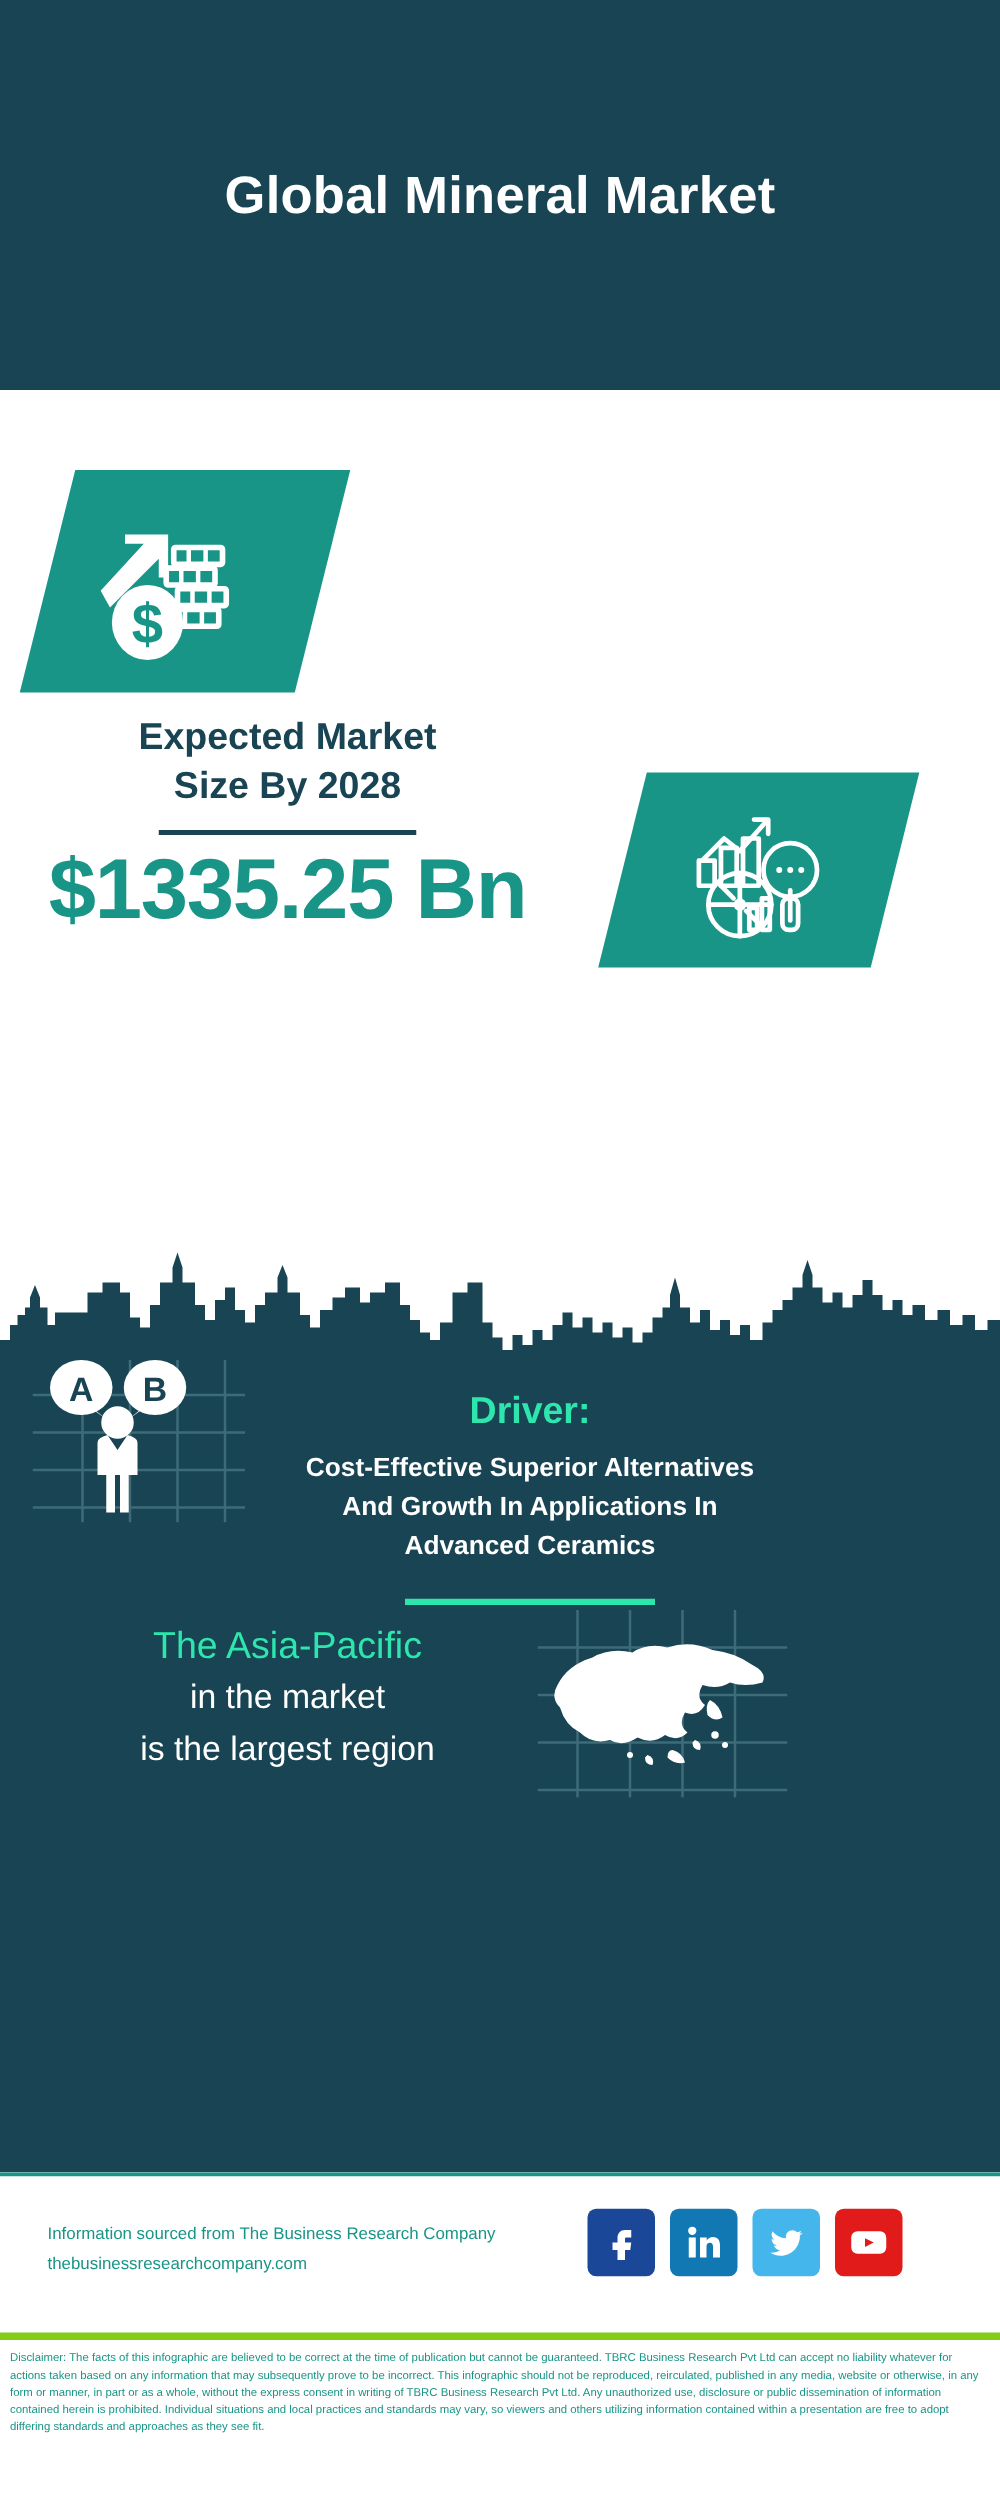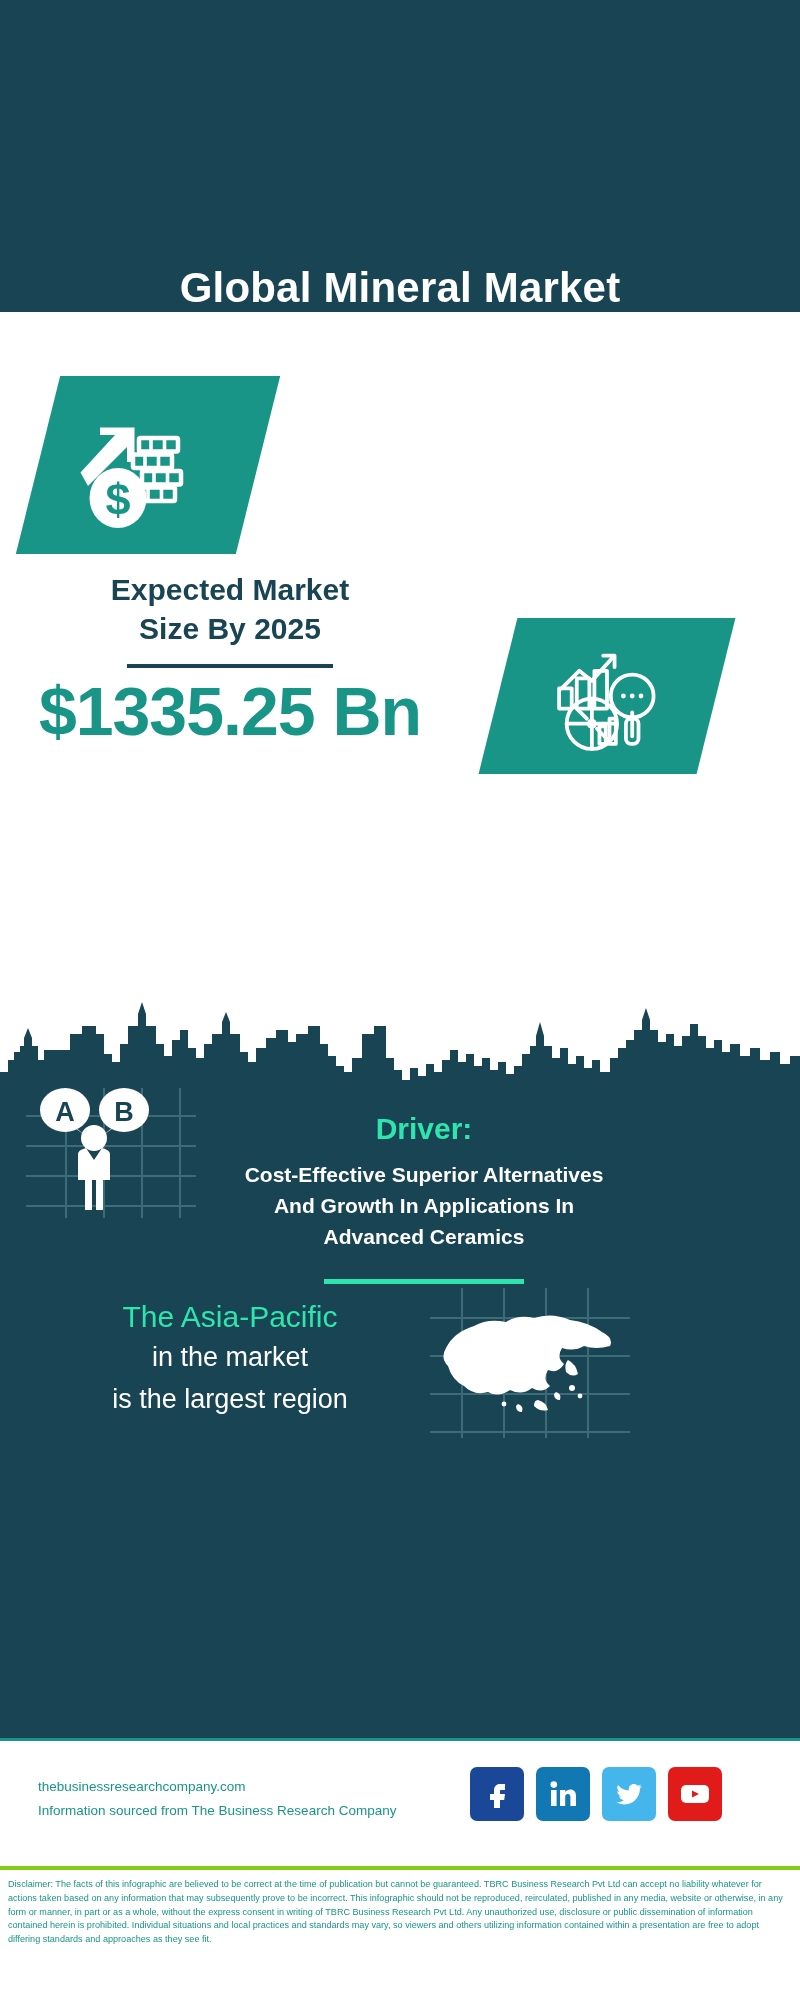--- a/index.html
+++ b/index.html
@@ -7,21 +7,21 @@
     width: 800px; height: 2000px; overflow: hidden;
     font-family: "Liberation Sans", sans-serif;
     background: #ffffff;
   }
   .page { position: relative; width: 800px; height: 2000px; }
 
   
   .header {
     position: absolute; left: 0; top: 0; width: 800px; height: 312px;
     background: #184453;
-    display: flex; align-items: flex-end; justify-content: center;
+    display: flex; align-items: center; justify-content: center;
   }
   .header-title {
     color: #ffffff; font-size: 42px; font-weight: bold;
     letter-spacing: .2px; text-align: center; white-space: nowrap;
   }
 
   
   .mid { position: absolute; left: 0; top: 312px; width: 800px; height: 658px; background:#fff; }
 
   
@@ -94,21 +94,21 @@
     color:#fff; font-weight: bold;
   }
   .soc svg { display:block; }
   .soc-fb { background:#1b4799; }
   .soc-li { background:#1178b3; }
   .soc-tw { background:#45b6ec; }
   .soc-yt { background:#e11a1a; }
 
   .disclaimer {
     position: absolute; left: 0; top: 1866px; width: 800px; height: 134px;
-    background:#ffffff; border-top: 4px solid #84cc16;
+    background:#ffffff; border-top: 6px solid #84cc16;
     padding: 8px 10px 0 8px;
   }
   .disclaimer p {
     color:#199587; font-size: 9.1px; line-height: 1.52; text-align: left;
   }
 </style>
 </head>
 <body>
 
 <div class="page">
@@ -141,21 +141,21 @@
               <text x="30" y="83" font-size="30" font-weight="bold" text-anchor="middle" fill="#199587" font-family="Liberation Sans, sans-serif">$</text>
             </g>
           </svg>
         </div>
       </div>
     </div>
 
     <div class="size-row">
       <div class="size-text">
         <div class="lbl-dark">Expected Market</div>
-        <div class="lbl-dark">Size By 2025</div>
+        <div class="lbl-dark">Size By 2028</div>
         <div class="rule-dark2"></div>
         <div class="big-teal">$1335.25 Bn</div>
       </div>
       <div class="para-badge badge-size">
         <div class="badge-inner">
           <svg width="126" height="126" viewBox="0 0 100 100">
             <g fill="none" stroke="#ffffff" stroke-width="3" stroke-linecap="round" stroke-linejoin="round">
               <polyline points="14,44 28,30 38,38 54,20"></polyline>
               <polyline points="47,18 56,18 56,27"></polyline>
               <rect x="12" y="44" width="10" height="16"></rect>
@@ -251,22 +251,22 @@
         <path d="M88 116 Q94 118 92 124 Q86 124 86 118 Z"></path>
         <circle cx="142" cy="100" r="3"></circle>
         <circle cx="150" cy="108" r="2.4"></circle>
         <circle cx="74" cy="116" r="2.4"></circle>
       </g>
     </svg>
   </div>
 
   <div class="footer-strip">
     <div class="footer-left">
+      <div>Information sourced from The Business Research Company</div>
       <div>thebusinessresearchcompany.com</div>
-      <div>Information sourced from The Business Research Company</div>
     </div>
     <div class="socials">
       <a class="soc soc-fb">
         <svg width="26" height="28" viewBox="0 0 26 28">
             <path fill="#fff" d="M16 4h5v6h-4c-1 0-1 .6-1 1.4V14h5l-.8 6H16v8H10v-8H6v-6h4v-3.6C10 6.6 12.4 4 16 4z"></path>
           </svg>
       </a>
       <a class="soc soc-li">
         <svg width="30" height="28" viewBox="0 0 30 28">
           <g fill="#fff">

